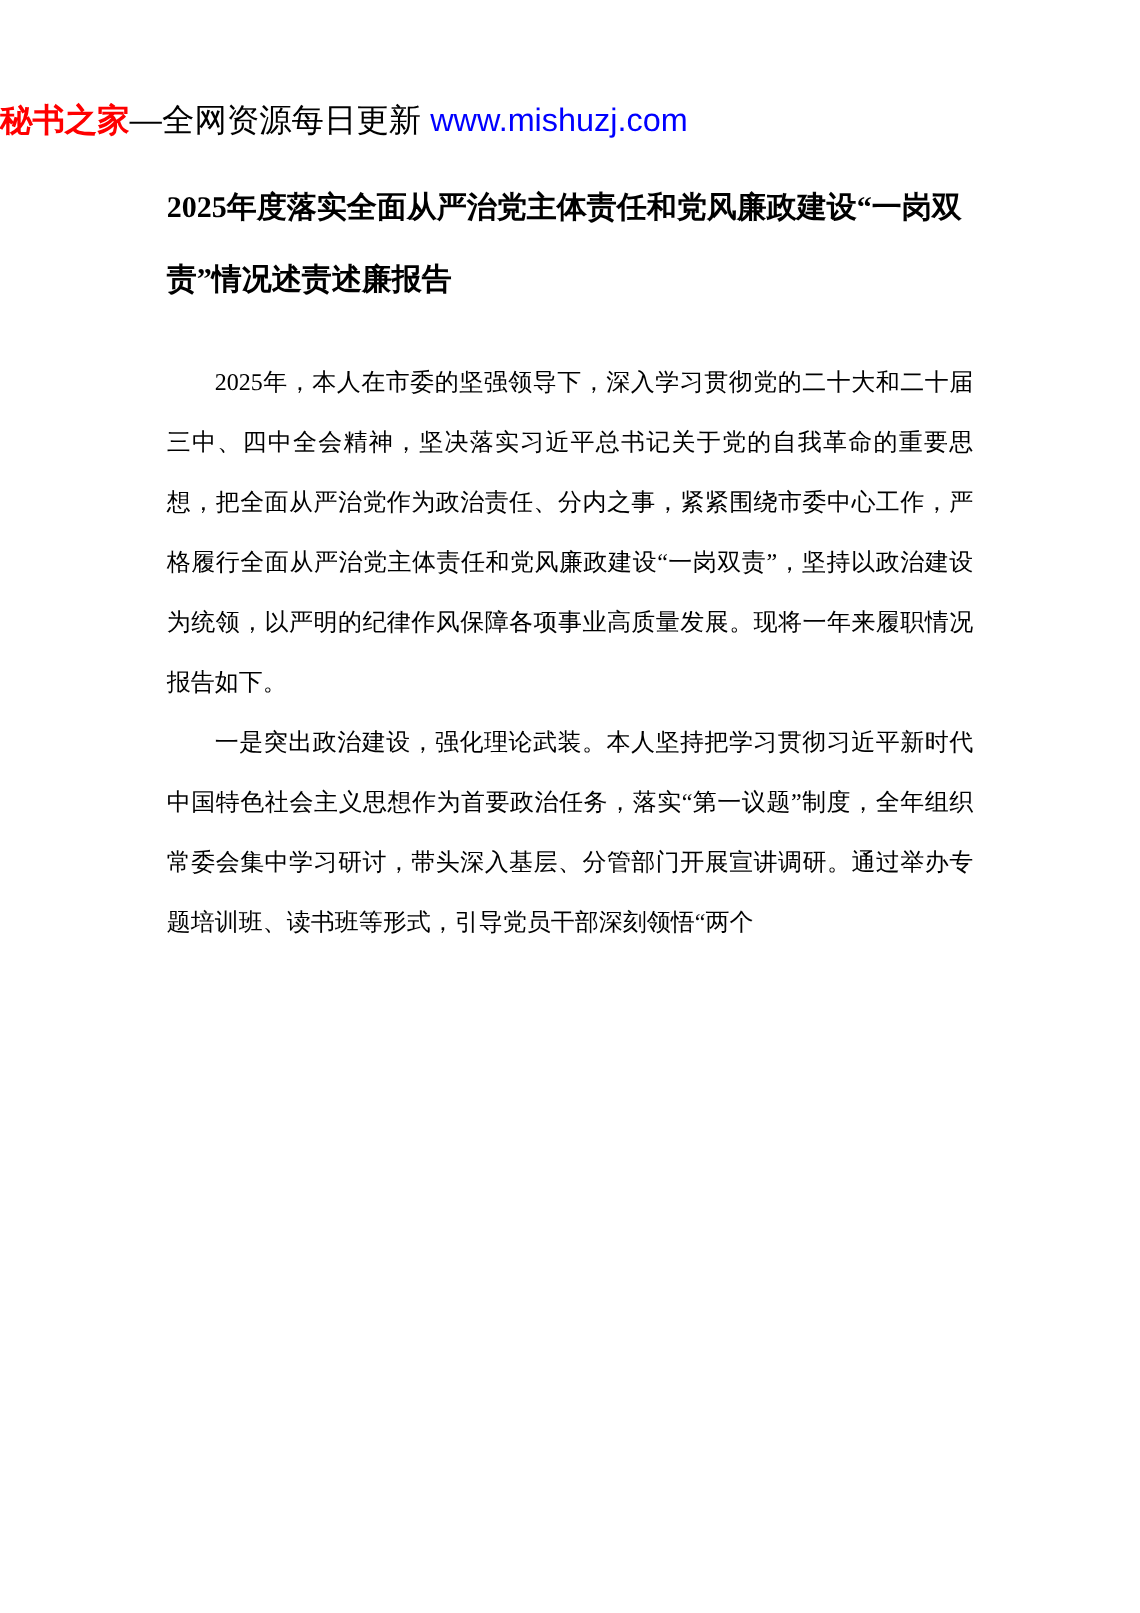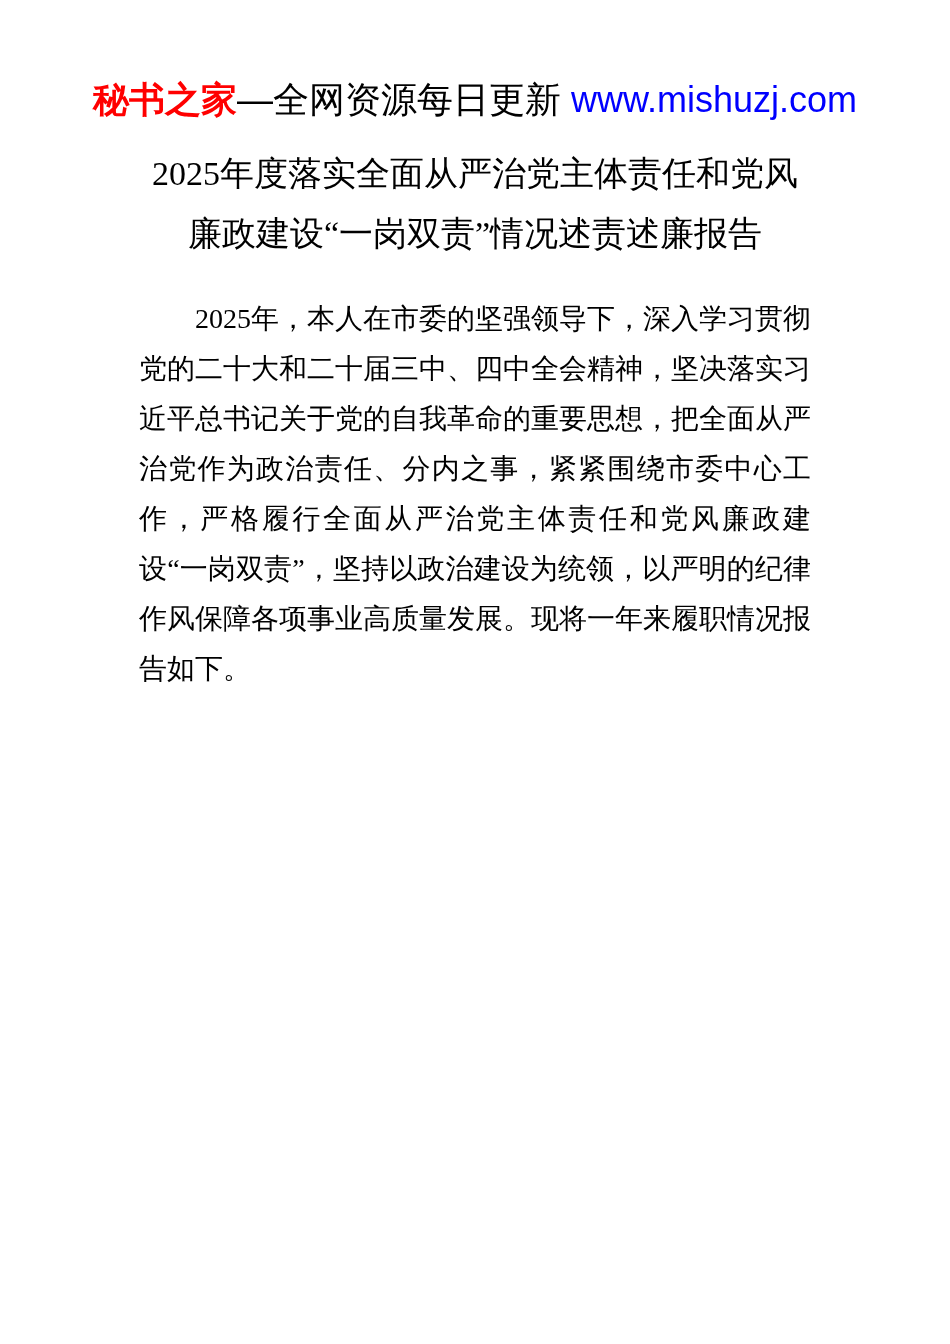--- a/index.html
+++ b/index.html
@@ -9,52 +9,51 @@
     width: 950px;
     height: 1344px;
     margin: 0 auto;
     background: #ffffff;
     overflow: hidden;
     color: #000000;
     font-family: "Liberation Serif", serif;
   }
   .site-header {
     margin-top: 80px;
-    text-align: center;
     font-family: "Liberation Sans", sans-serif;
-    font-size: 36px;
+    font-size: 27px;
     line-height: 40px;
     white-space: nowrap;
   }
   .site-header .brand {
     color: #ff0000;
     font-weight: bold;
   }
   .site-header .tagline {
     color: #000000;
   }
   .site-header .url {
     color: #0000ff;
   }
   .doc-title {
     width: 672px;
     margin: 24px auto 0 auto;
-    text-align: center;
+    text-align: left;
     font-family: "Liberation Serif", serif;
-    font-size: 34px;
-    font-weight: normal;
+    font-size: 25px;
+    font-weight: bold;
     line-height: 60px;
     color: #000000;
     word-break: break-all;
   }
   .doc-body {
     width: 672px;
     margin: 30px auto 0 auto;
     font-family: "Liberation Serif", serif;
-    font-size: 28px;
+    font-size: 20px;
     line-height: 50px;
     text-align: justify;
     word-break: break-all;
     color: #000000;
   }
   .doc-body p {
     text-indent: 2em;
     margin: 0;
   }
 </style>
@@ -64,15 +63,16 @@
 <div class="page">
 
   <div class="site-header">
     <span class="brand">秘书之家</span><span class="tagline">—全网资源每日更新 </span><span class="url">www.mishuzj.com</span>
   </div>
 
   <h1 class="doc-title">2025年度落实全面从严治党主体责任和党风廉政建设“一岗双责”情况述责述廉报告</h1>
 
   <div class="doc-body">
     <p>2025年，本人在市委的坚强领导下，深入学习贯彻党的二十大和二十届三中、四中全会精神，坚决落实习近平总书记关于党的自我革命的重要思想，把全面从严治党作为政治责任、分内之事，紧紧围绕市委中心工作，严格履行全面从严治党主体责任和党风廉政建设“一岗双责”，坚持以政治建设为统领，以严明的纪律作风保障各项事业高质量发展。现将一年来履职情况报告如下。</p>
+    <p>一是突出政治建设，强化理论武装。本人坚持把学习贯彻习近平新时代中国特色社会主义思想作为首要政治任务，落实“第一议题”制度，全年组织常委会集中学习研讨，带头深入基层、分管部门开展宣讲调研。通过举办专题培训班、读书班等形式，引导党员干部深刻领悟“两个</p>
   </div>
 
 </div>
 
 </body></html>

